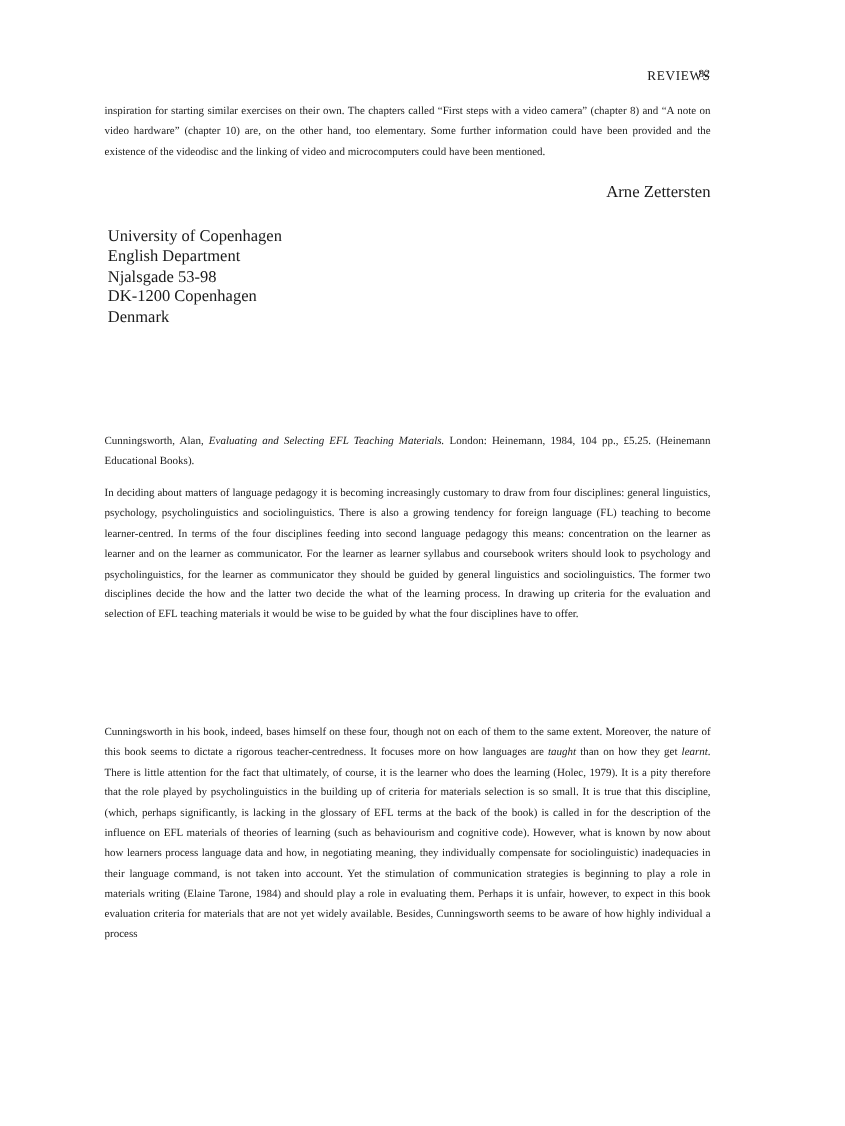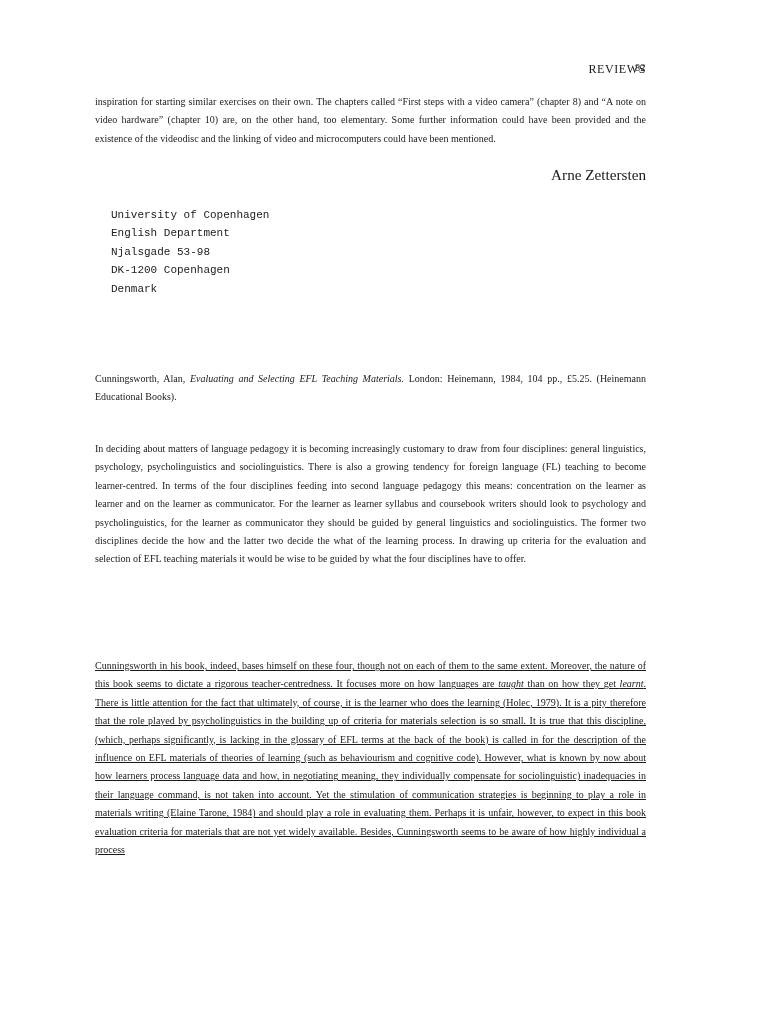--- a/index.html
+++ b/index.html
@@ -56,30 +56,29 @@
   .signature {
     position: absolute;
     top: 166px;
     right: 0;
     font-size: 15.2px;
     line-height: 18.4px;
   }
   .address {
     position: absolute;
     top: 206px;
-    left: 16px;
-    font-size: 11px;
+    left: 3px;
+    font-size: 15px;
     line-height: 18.4px;
-    font-family: Liberation Mono, monospace;
   }
   .address div { white-space: nowrap; }
-  .citation { top: 370px; }
+  .citation { top: 393px; }
   .para2 { top: 440px; font-family: Liberation Serif, serif; }
   .para3 { top: 657px; }
-  .justify-last { text-align-last: justify; text-decoration: underline; }
+  .justify-last { text-align-last: justify; }
   em { font-style: italic; }
 </style>
 </head>
 <body>
 
 <div class="page">
 
   <div class="running-header">
     <span class="running-title">REVIEWS</span>
     <span class="page-number">82</span>

